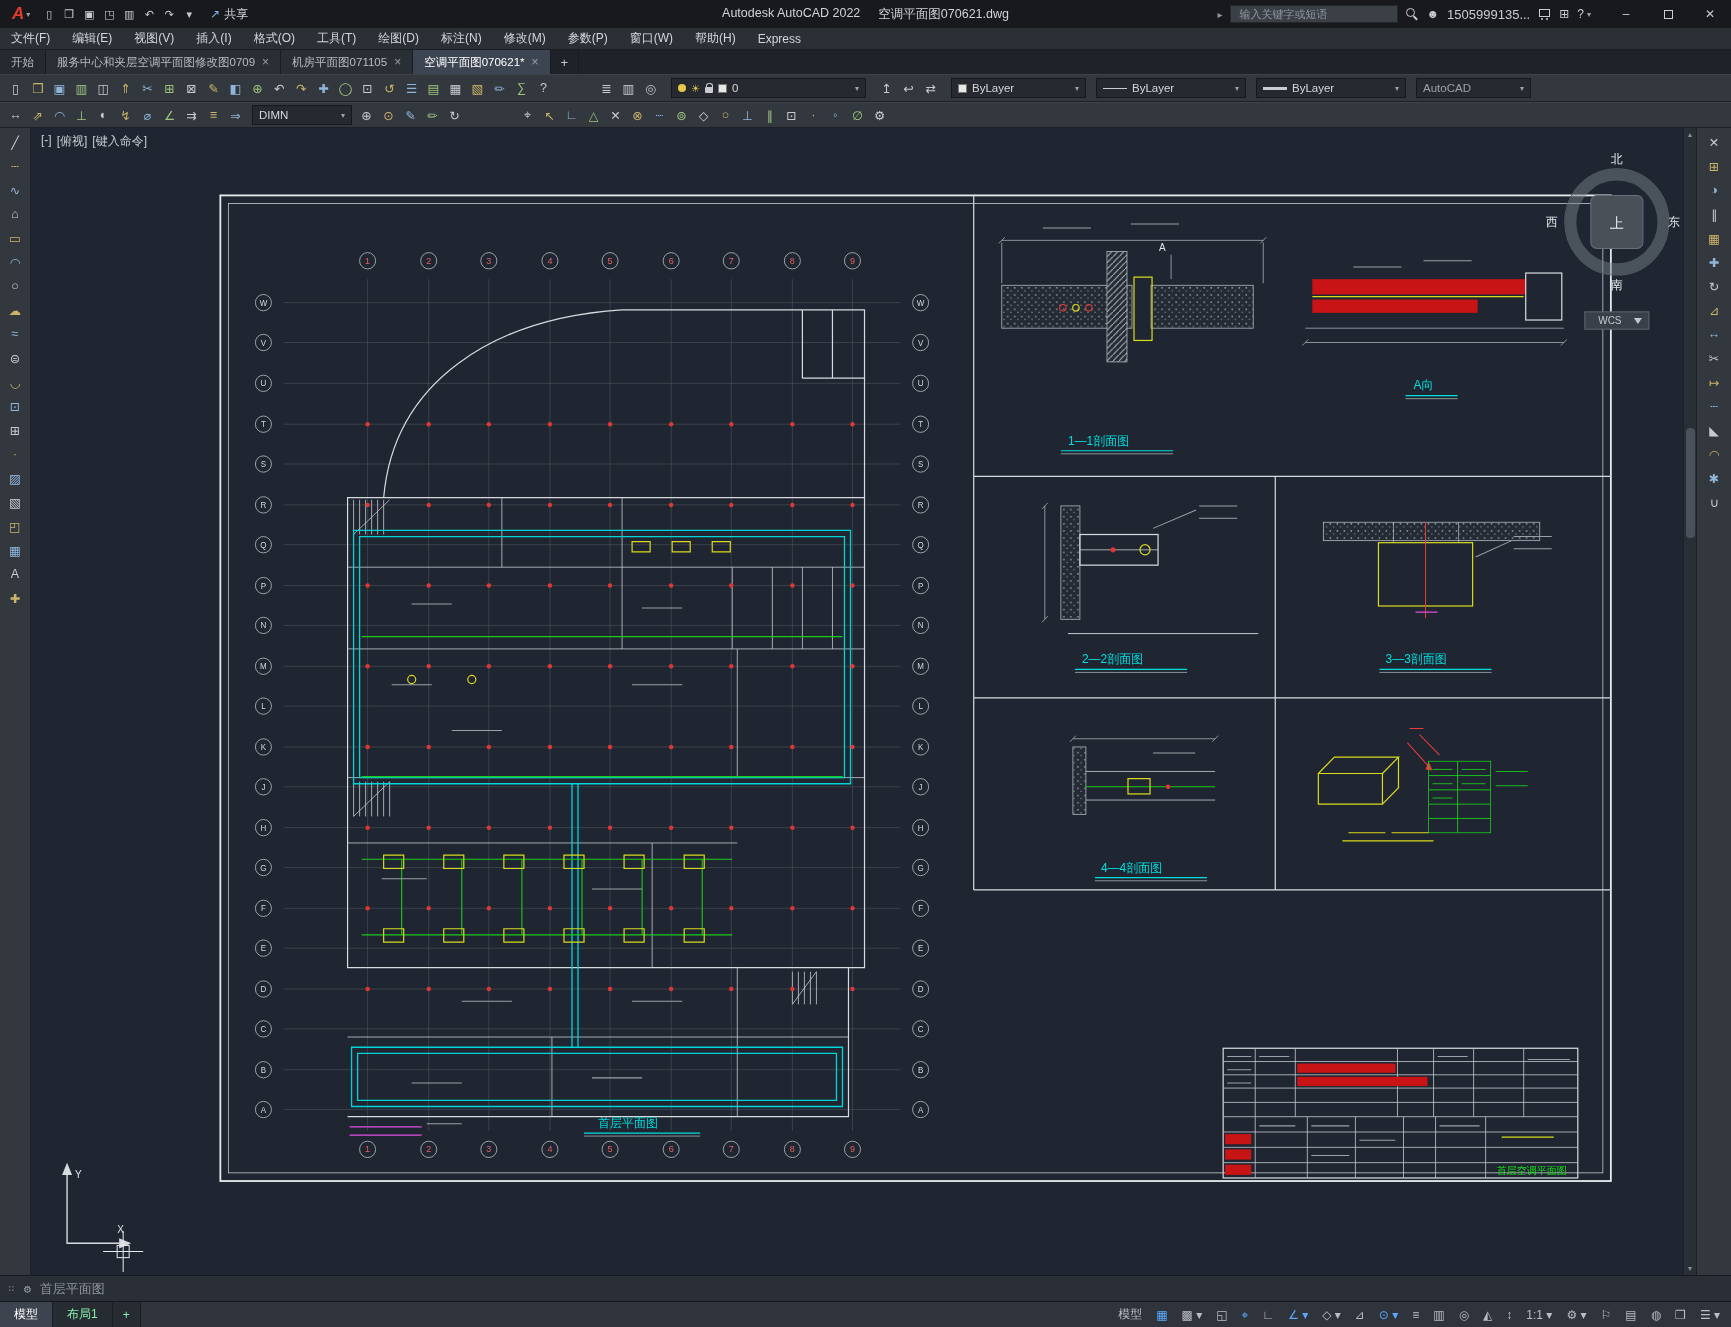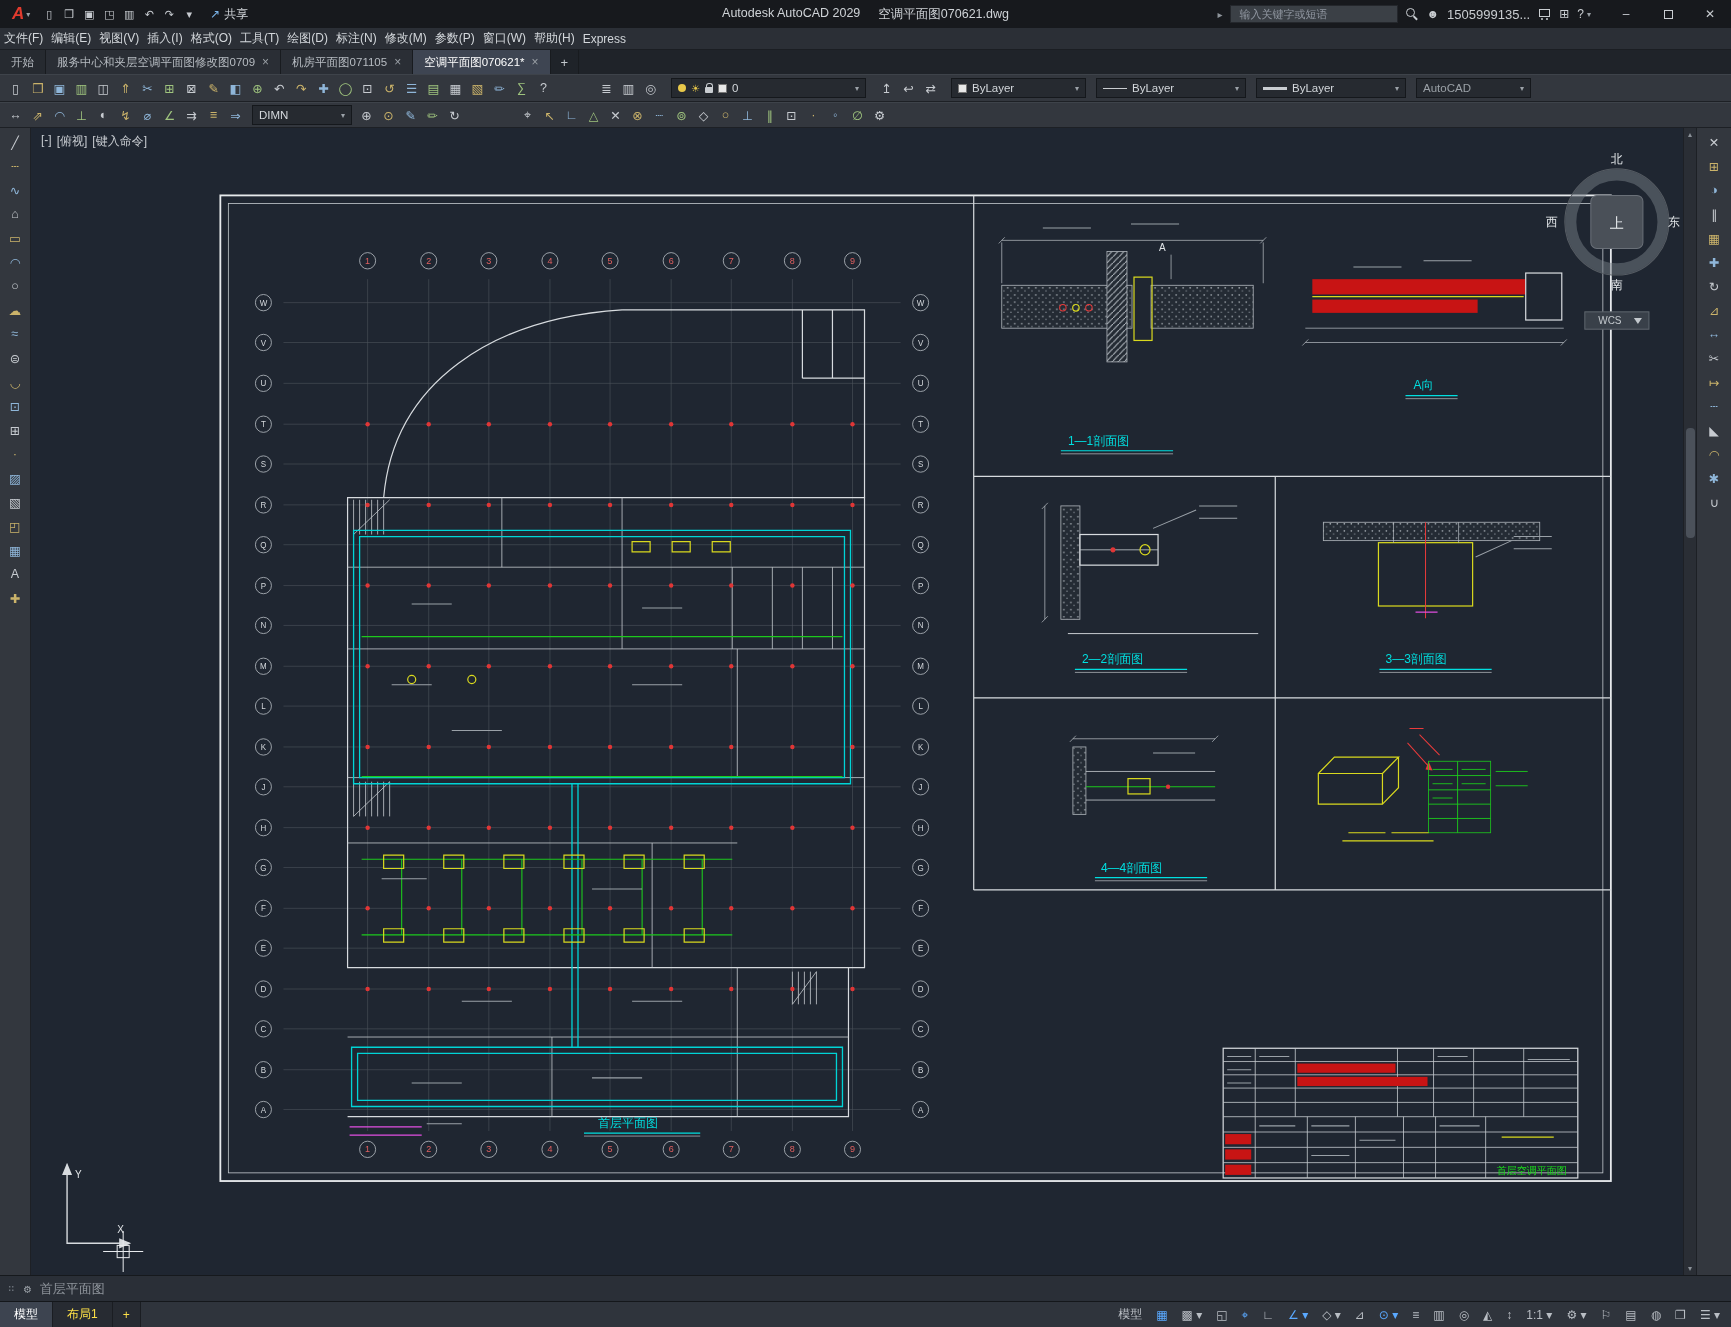--- a/index.html
+++ b/index.html
@@ -34,21 +34,21 @@
   .cart::after { content:''; position:absolute; left:2.5px; top:9.5px; width:2px; height:2px; border-radius:50%; background:#c9cdd1; box-shadow:5px 0 0 #c9cdd1; }
   .apps { color:#c9cdd1; font-size:12px; }
   .helpq { display:flex; align-items:center; gap:3px; color:#c9cdd1; }
   .winbtns { display:flex; height:100%; margin-left:6px; }
   .wb { width:42px; height:100%; display:flex; align-items:center; justify-content:center; color:#c9cdd1; font-size:12px; }
   .maxsq { width:9px; height:9px; border:1px solid #c9cdd1; display:inline-block; }
 
   
   .menubar { height:22px; background:#2b2f36; display:flex; align-items:center; font-size:12px;
     color:#d3d7db; border-bottom:1px solid #1b1e23; }
-  .menu-item { padding:0 4px; height:100%; display:flex; align-items:center; }
+  .menu-item { padding:0 11px; height:100%; display:flex; align-items:center; }
 
   
   .tabbar { height:24px; background:#1f2329; display:flex; align-items:stretch; }
   .ftabs { display:flex; }
   .ftab { display:flex; align-items:center; gap:7px; padding:0 11px; font-size:11.5px;
     color:#b7bcc2; background:#2a2e35; border-right:1px solid #181b1f; white-space:nowrap; }
   .ftab:first-child { background:#262a30; }
   .ftab.active { background:#3e4552; color:#fff; }
   .ftab .x { color:#9aa0a6; font-size:12px; }
   .ftab.plus { background:transparent; color:#c3c8cd; padding:0 10px; font-size:13px; }
@@ -134,21 +134,21 @@
   
   .cmdhist { height:24px; background:#22272e; border-top:1px solid #101317; color:#d6d9dc;
     font:13px "DejaVu Sans Mono","Liberation Mono",monospace; display:flex; align-items:center; padding-left:14px; }
   .cmdline { height:26px; background:#2a2f37; display:flex; align-items:center; gap:9px; padding-left:8px;
     color:#8f959c; font:13px "DejaVu Sans Mono","Liberation Mono",monospace; border-top:1px solid #16191d; }
   .grip { color:#6c737b; font-size:11px; }
   .wrench { color:#9aa0a7; font-size:12px; }
 
   
   .statusbar { height:26px; background:#2f343c; border-top:1px solid #14171b; display:flex; align-items:center; font-size:12px; }
-  .ltab { height:100%; display:flex; align-items:center; padding:0 14px; color:#fde047;
+  .ltab { height:100%; display:flex; align-items:center; padding:0 14px; color:#86efac;
     background:#272b32; border-right:1px solid #1a1d22; }
   .ltab.active { background:#3d4450; color:#fff; }
   .ltab.plus { padding:0 10px; }
   .sspace { flex:1; }
   .sicons { display:flex; align-items:center; height:100%; padding-right:4px; }
   .sicon { height:100%; display:flex; align-items:center; padding:0 7px; color:#b9bec4; font-size:12px; gap:2px; white-space:nowrap; }
   .sicon.on { color:#5aa9ff; }
 </style>
 </head>
 <body>
@@ -168,21 +168,21 @@
         <div class="icon">▥</div>
         <div class="icon">↶</div>
         <div class="icon">↷</div>
         <div class="icon">▾</div>
       </div>
     <div class="share">
       <span class="share-ic">↗</span>
       <span>共享</span>
     </div>
     <div class="title">
-      <span>Autodesk AutoCAD 2029</span>
+      <span>Autodesk AutoCAD 2022</span>
       <span class="doc">空调平面图070621.dwg</span>
     </div>
     <div class="tright">
       <span class="chev">▸</span>
       <input class="search" placeholder="输入关键字或短语" style="">
       <span class="mag"></span>
       <span class="person">☻</span>
       <span class="uid">1505999135...</span>
       <span class="cart"></span>
       <span class="apps">⊞</span>

